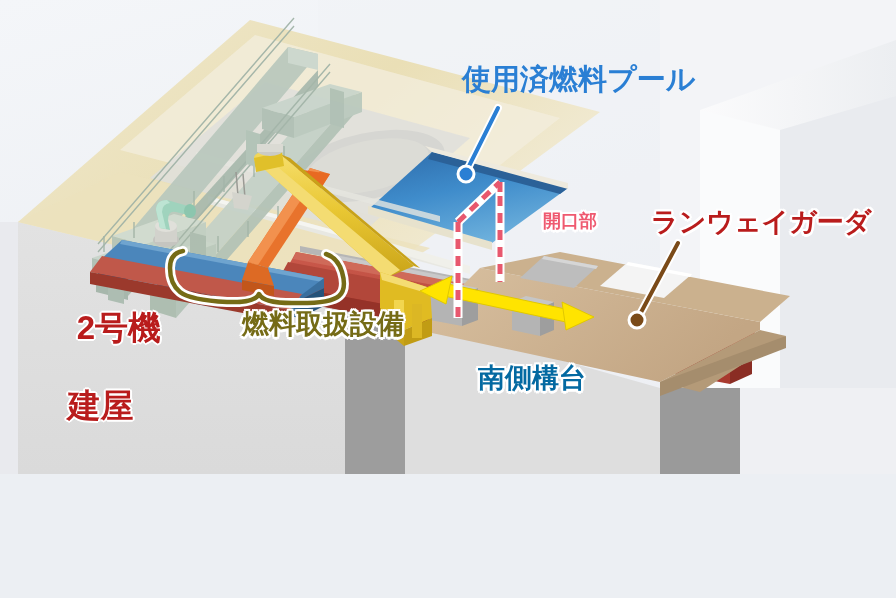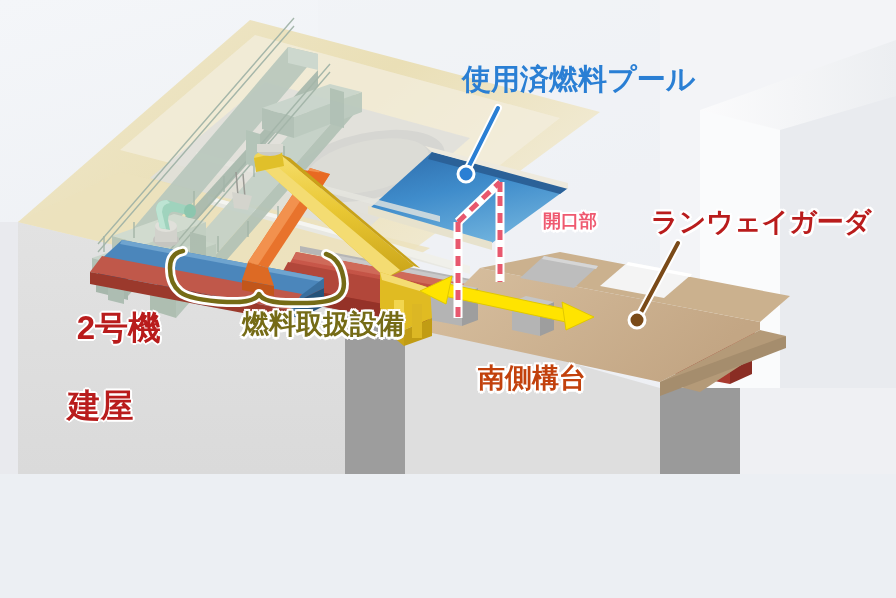--- a/index.html
+++ b/index.html
@@ -77,21 +77,21 @@
     text-align: center;
     text-shadow:
       2px 0 0 #fff, -2px 0 0 #fff, 0 2px 0 #fff, 0 -2px 0 #fff,
       1.4px 1.4px 0 #fff, -1.4px 1.4px 0 #fff, 1.4px -1.4px 0 #fff, -1.4px -1.4px 0 #fff;
   }
   .lbl-bldg .l2 { display:block; text-align:center; }
   .lbl-deck {
     left: 478px;
     top: 363px;
     font-size: 27px;
-    color: #c2410c;
+    color: #0369a1;
     text-shadow:
       2.5px 0 0 #fff, -2.5px 0 0 #fff, 0 2.5px 0 #fff, 0 -2.5px 0 #fff,
       1.8px 1.8px 0 #fff, -1.8px 1.8px 0 #fff, 1.8px -1.8px 0 #fff, -1.8px -1.8px 0 #fff;
   }
 </style>
 </head>
 <body>
 
 <div id="stage">
 

